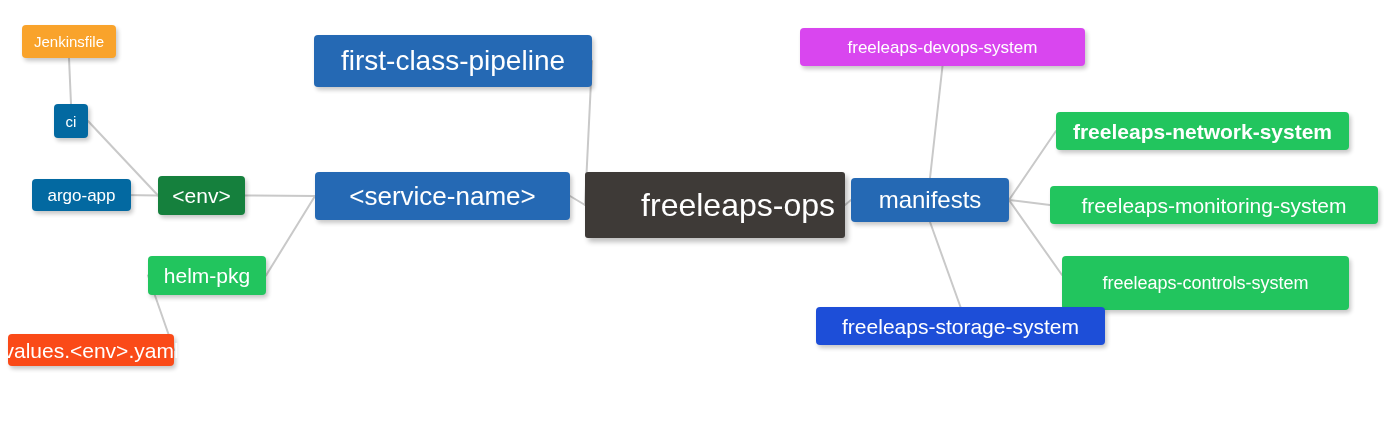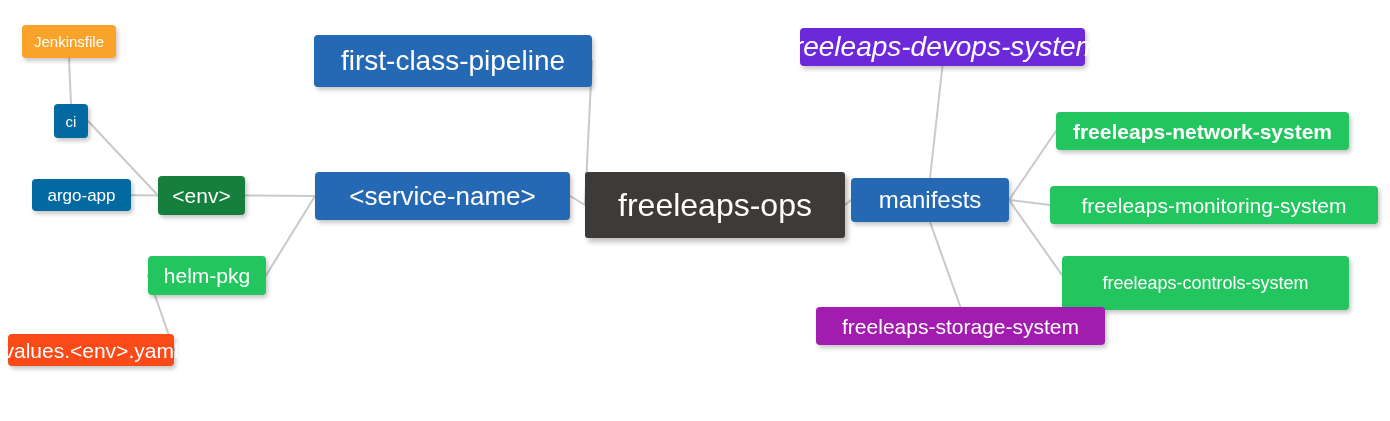--- a/index.html
+++ b/index.html
@@ -62,21 +62,21 @@
       <line x1="158" y1="195.5" x2="123" y2="195" stroke="#c9c9c9" stroke-width="2" stroke-linecap="round"></line>
       <line x1="71" y1="104" x2="69" y2="58" stroke="#c9c9c9" stroke-width="2" stroke-linecap="round"></line>
       <line x1="148" y1="275.5" x2="174" y2="350" stroke="#c9c9c9" stroke-width="2" stroke-linecap="round"></line>
       <line x1="930" y1="178" x2="942.5" y2="66" stroke="#c9c9c9" stroke-width="2" stroke-linecap="round"></line>
       <line x1="1009" y1="200" x2="1056" y2="131" stroke="#c9c9c9" stroke-width="2" stroke-linecap="round"></line>
       <line x1="1009" y1="200" x2="1050" y2="205" stroke="#c9c9c9" stroke-width="2" stroke-linecap="round"></line>
       <line x1="1009" y1="200" x2="1062" y2="275" stroke="#c9c9c9" stroke-width="2" stroke-linecap="round"></line>
       <line x1="930" y1="222" x2="960.5" y2="307" stroke="#c9c9c9" stroke-width="2" stroke-linecap="round"></line>
     </svg>
   <div id="nodes-layer">
-      <div class="node root" style="left: 585px; top: 172px; width: 260px; height: 66px; background: rgb(62, 58, 55); font-size: 32px;">
+      <div class="node root" style="left: 585px; top: 172px; width: 260px; height: 66px; background: rgb(62, 58, 55); font-size: 32px; justify-content: flex-end;">
         <span>freeleaps-ops</span>
       </div>
       <div class="node" style="left: 315px; top: 172px; width: 255px; height: 48px; background: rgb(37, 105, 180); font-size: 26px;">
         <span>&lt;service-name&gt;</span>
       </div>
       <div class="node" style="left: 851px; top: 178px; width: 158px; height: 44px; background: rgb(37, 105, 180); font-size: 24px;">
         <span>manifests</span>
       </div>
       <div class="node" style="left: 314px; top: 35px; width: 278px; height: 52px; background: rgb(37, 105, 180); font-size: 28px; text-align: right;">
         <span>first-class-pipeline</span>
@@ -92,29 +92,29 @@
       </div>
       <div class="node" style="left: 22px; top: 25px; width: 94px; height: 33px; background: rgb(249, 163, 43); font-size: 15px;">
         <span>Jenkinsfile</span>
       </div>
       <div class="node" style="left: 32px; top: 179px; width: 99px; height: 32px; background: #0369a1; font-size: 17px; align-items: center;">
         <span>argo-app</span>
       </div>
       <div class="node" style="left: 8px; top: 334px; width: 166px; height: 32px; background: rgb(250, 74, 24); font-size: 21px;">
         <span>values.&lt;env&gt;.yaml</span>
       </div>
-      <div class="node" style="left: 800px; top: 28px; width: 285px; height: 38px; background: #6d28d9; font-size: 28px; font-style: italic;">
+      <div class="node" style="left: 800px; top: 28px; width: 285px; height: 38px; background: #d946ef; font-size: 17px;">
         <span>freeleaps-devops-system</span>
       </div>
       <div class="node" style="left: 1056px; top: 112px; width: 293px; height: 38px; background: rgb(34, 197, 94); font-size: 21px; font-weight: bold;">
         <span>freeleaps-network-system</span>
       </div>
       <div class="node" style="left: 1050px; top: 186px; width: 328px; height: 38px; background: rgb(34, 197, 94); font-size: 21px;">
         <span>freeleaps-monitoring-system</span>
       </div>
       <div class="node" style="left: 1062px; top: 256px; width: 287px; height: 54px; background: rgb(34, 197, 94); font-size: 18px;">
         <span>freeleaps-controls-system</span>
       </div>
-      <div class="node" style="left: 816px; top: 307px; width: 289px; height: 38px; background: #a21caf; font-size: 21px;">
+      <div class="node" style="left: 816px; top: 307px; width: 289px; height: 38px; background: #1d4ed8; font-size: 21px;">
         <span>freeleaps-storage-system</span>
       </div>
     </div>
 </div>
 
 </body></html>

